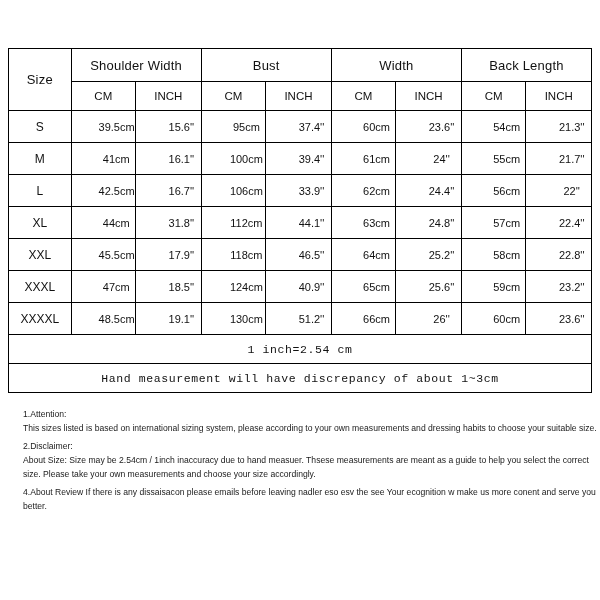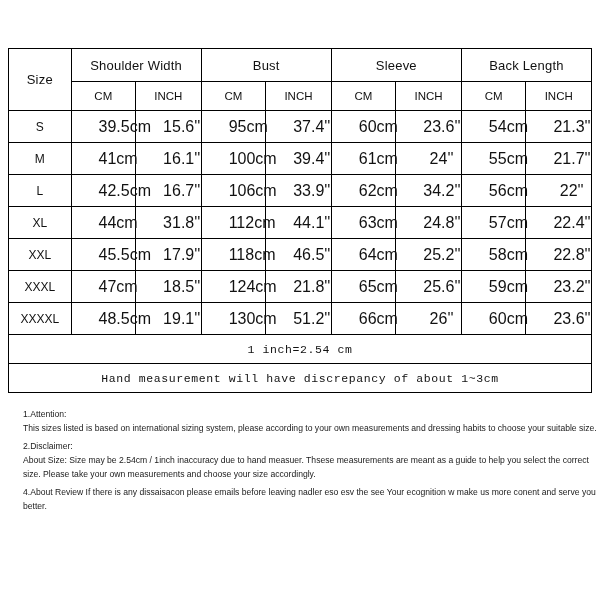--- a/index.html
+++ b/index.html
@@ -52,21 +52,21 @@
   }
   .hdr-unit {
     font-size: 11.5px;
     height: 26px;
   }
   .cell-size {
     font-size: 12px;
     height: 29px;
   }
   .cell-val {
-    font-size: 16px;
+    font-size: 11px;
     height: 29px;
     text-align: left;
     padding-left: 27px;
   }
   .note-row td {
     font-size: 11.5px;
     height: 26px;
     font-family: Liberation Mono, monospace;
     letter-spacing: 0.6px;
   }
@@ -107,21 +107,21 @@
         <col class="col-cm">
           <col class="col-inch">
         <col class="col-cm">
           <col class="col-inch">
       </colgroup>
       <tbody>
         <tr>
           <td class="hdr-size" rowspan="2">Size</td>
           <td class="hdr-group" colspan="2">Shoulder Width</td>
           <td class="hdr-group" colspan="2">Bust</td>
-          <td class="hdr-group" colspan="2">Sleeve</td>
+          <td class="hdr-group" colspan="2">Width</td>
           <td class="hdr-group" colspan="2">Back Length</td>
         </tr>
         <tr>
           <td class="hdr-unit">CM</td>
           <td class="hdr-unit">INCH</td>
           <td class="hdr-unit">CM</td>
           <td class="hdr-unit">INCH</td>
           <td class="hdr-unit">CM</td>
           <td class="hdr-unit">INCH</td>
           <td class="hdr-unit">CM</td>
@@ -150,21 +150,21 @@
           <td class="cell-val">55cm</td>
           <td class="cell-val">21.7''</td>
         </tr>
         <tr>
           <td class="cell-size">L</td>
           <td class="cell-val">42.5cm</td>
           <td class="cell-val">16.7''</td>
           <td class="cell-val">106cm</td>
           <td class="cell-val">33.9''</td>
           <td class="cell-val">62cm</td>
-          <td class="cell-val">34.2''</td>
+          <td class="cell-val">24.4''</td>
           <td class="cell-val">56cm</td>
           <td class="cell-val">22''</td>
         </tr>
         <tr>
           <td class="cell-size">XL</td>
           <td class="cell-val">44cm</td>
           <td class="cell-val">31.8''</td>
           <td class="cell-val">112cm</td>
           <td class="cell-val">44.1''</td>
           <td class="cell-val">63cm</td>
@@ -181,21 +181,21 @@
           <td class="cell-val">64cm</td>
           <td class="cell-val">25.2''</td>
           <td class="cell-val">58cm</td>
           <td class="cell-val">22.8''</td>
         </tr>
         <tr>
           <td class="cell-size">XXXL</td>
           <td class="cell-val">47cm</td>
           <td class="cell-val">18.5''</td>
           <td class="cell-val">124cm</td>
-          <td class="cell-val">21.8''</td>
+          <td class="cell-val">40.9''</td>
           <td class="cell-val">65cm</td>
           <td class="cell-val">25.6''</td>
           <td class="cell-val">59cm</td>
           <td class="cell-val">23.2''</td>
         </tr>
         <tr>
           <td class="cell-size">XXXXL</td>
           <td class="cell-val">48.5cm</td>
           <td class="cell-val">19.1''</td>
           <td class="cell-val">130cm</td>

